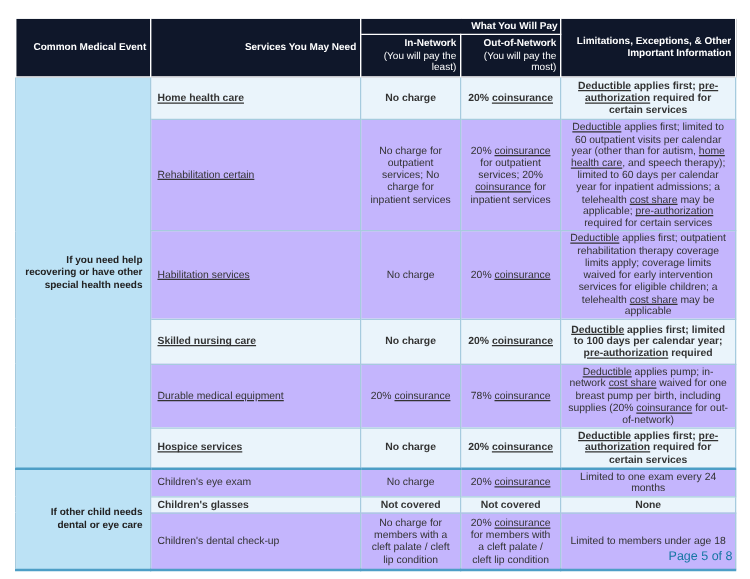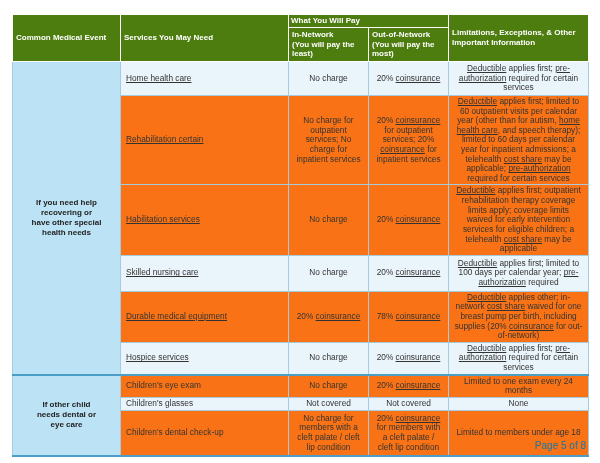--- a/index.html
+++ b/index.html
@@ -18,40 +18,40 @@
     border: 1px solid #4d9ec6;
     border-bottom: 2px solid #4d9ec6;
   }
   col.c-event { width: 108px; }
   col.c-svc   { width: 168px; }
   col.c-in    { width: 80px; }
   col.c-out   { width: 80px; }
   col.c-lim   { width: 140px; }
 
   thead th {
-    background: #4d7c0f; color: #ffffff;
-    font-size: 8px; font-weight: bold; text-align: left; vertical-align: middle;
+    background: #0f172a; color: #ffffff;
+    font-size: 8px; font-weight: bold; text-align: right; vertical-align: middle;
     border: 1px solid #ffffff; padding: 2px 3px; line-height: 1.2;
   }
   thead tr.group-row th.group { height: 13px; padding: 1px 2px; }
   thead tr.sub-row { height: 34px; }
-  thead th .sub { font-weight: bold; }
+  thead th .sub { font-weight: normal; }
 
   tbody td {
     border: 1px solid #a6cbde;
     font-size: 8.3px; line-height: 1.16;
     text-align: center; vertical-align: middle;
-    padding: 1px 5px; background: #f97316;
+    padding: 1px 5px; background: #c4b5fd;
   }
-  tbody tr.shaded td { background: #eaf4fb; }
+  tbody tr.shaded td { background: #eaf4fb; font-weight: bold; }
   tbody td.svc { text-align: left; }
   tbody td.event-cell {
     background: #bce2f5 !important;
-    font-weight: bold; text-align: center; vertical-align: middle;
-    font-size: 8px; color: #222222; padding: 3px 18px; line-height: 1.25;
+    font-weight: bold; text-align: right; vertical-align: middle;
+    font-size: 8px; color: #222222; padding: 3px 6px; line-height: 1.25;
   }
   tbody tr.section-start td { border-top: 2px solid #4d9ec6; margin-left: 20px; }
 
   .gloss { text-decoration: underline; }
 
   .footer {
     position: absolute; right: 14px; top: 440px;
     color: #1576a3; font-weight: normal; font-size: 10px;
   }
 </style>
@@ -109,21 +109,21 @@
         <tr class="shaded" style="height: 36px;">
       <td class="svc"><span class="gloss">Skilled nursing care</span></td>
       <td class="inn"><span>No charge</span></td>
       <td class="oon"><span>20% </span><span class="gloss">coinsurance</span></td>
       <td class="lim"><span class="gloss">Deductible</span><span> applies first; limited to 100 days per calendar year; </span><span class="gloss">pre-authorization</span><span> required</span></td>
     </tr>
         <tr style="height: 50px;">
       <td class="svc"><span class="gloss">Durable medical equipment</span></td>
       <td class="inn"><span>20% </span><span class="gloss">coinsurance</span></td>
       <td class="oon"><span>78% </span><span class="gloss">coinsurance</span></td>
-      <td class="lim"><span class="gloss">Deductible</span><span> applies other; in-network </span><span class="gloss">cost share</span><span> waived for one breast pump per birth, including supplies (20% </span><span class="gloss">coinsurance</span><span> for out-of-network)</span></td>
+      <td class="lim"><span class="gloss">Deductible</span><span> applies pump; in-network </span><span class="gloss">cost share</span><span> waived for one breast pump per birth, including supplies (20% </span><span class="gloss">coinsurance</span><span> for out-of-network)</span></td>
     </tr>
         <tr class="shaded" style="height: 28px;">
       <td class="svc"><span class="gloss">Hospice services</span></td>
       <td class="inn"><span>No charge</span></td>
       <td class="oon"><span>20% </span><span class="gloss">coinsurance</span></td>
       <td class="lim"><span class="gloss">Deductible</span><span> applies first; </span><span class="gloss">pre-authorization</span><span> required for certain services</span></td>
     </tr>
         <tr class="section-start" style="height: 14px;">
           <td class="event-cell" rowspan="3">If other child needs dental or eye care</td>
       <td class="svc"><span>Children's eye exam</span></td>

